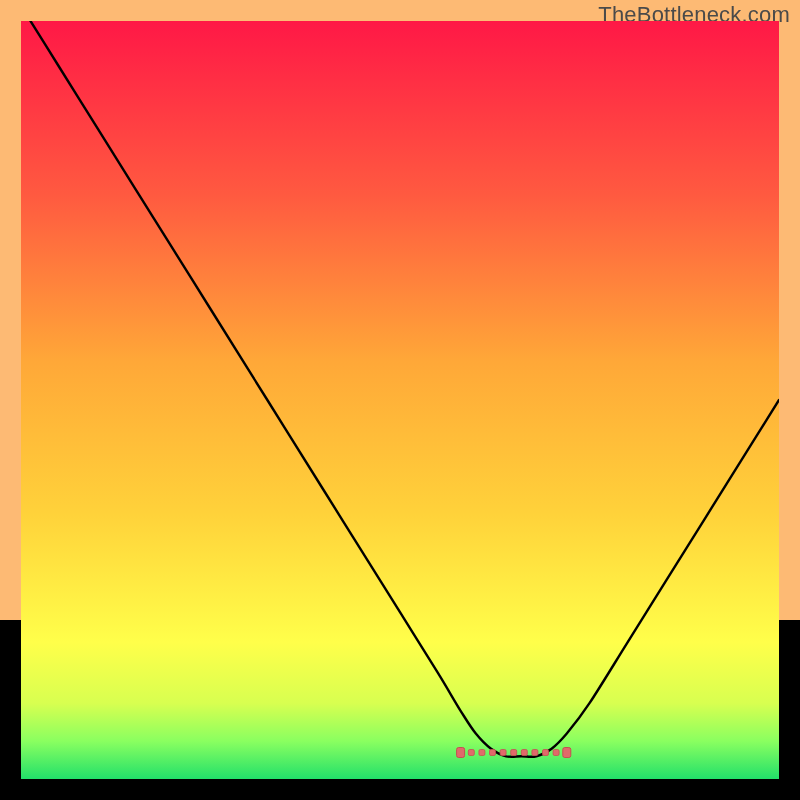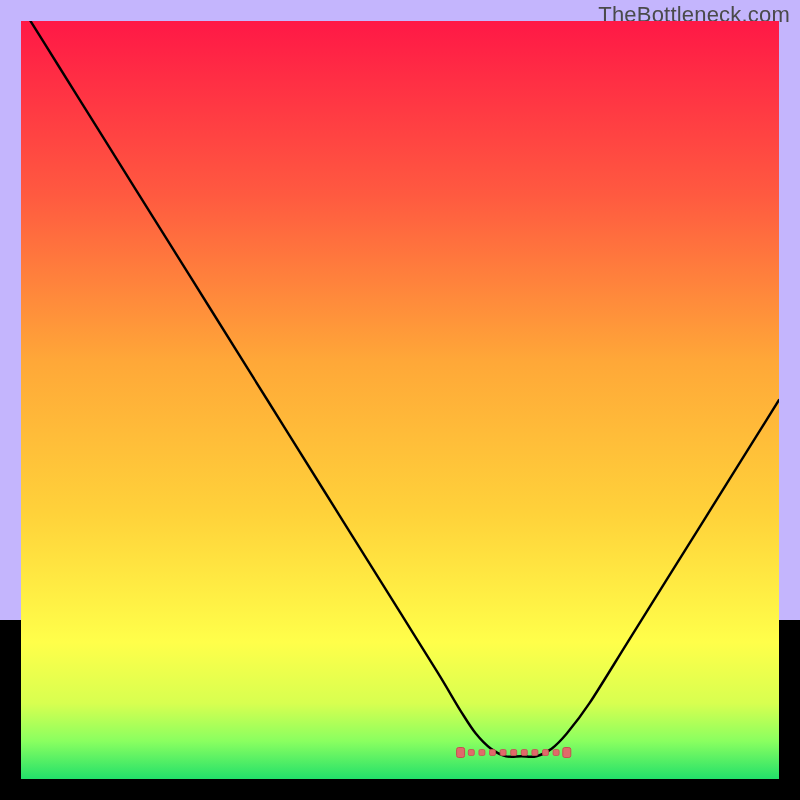--- a/index.html
+++ b/index.html
@@ -9,21 +9,21 @@
     height: 800px;
     background: #000;
     overflow: hidden;
   }
   .frame {
     position: absolute;
     left: 0;
     top: 0;
     width: 800px;
     height: 620px;
-    background: #c4b5fd;
+    background: #fdba74;
   }
   .watermark {
     position: absolute;
     top: 2px;
     right: 10px;
     font-family: Arial, Helvetica, sans-serif;
     font-size: 22px;
     color: #4a4a4a;
     letter-spacing: 0.2px;
   }

